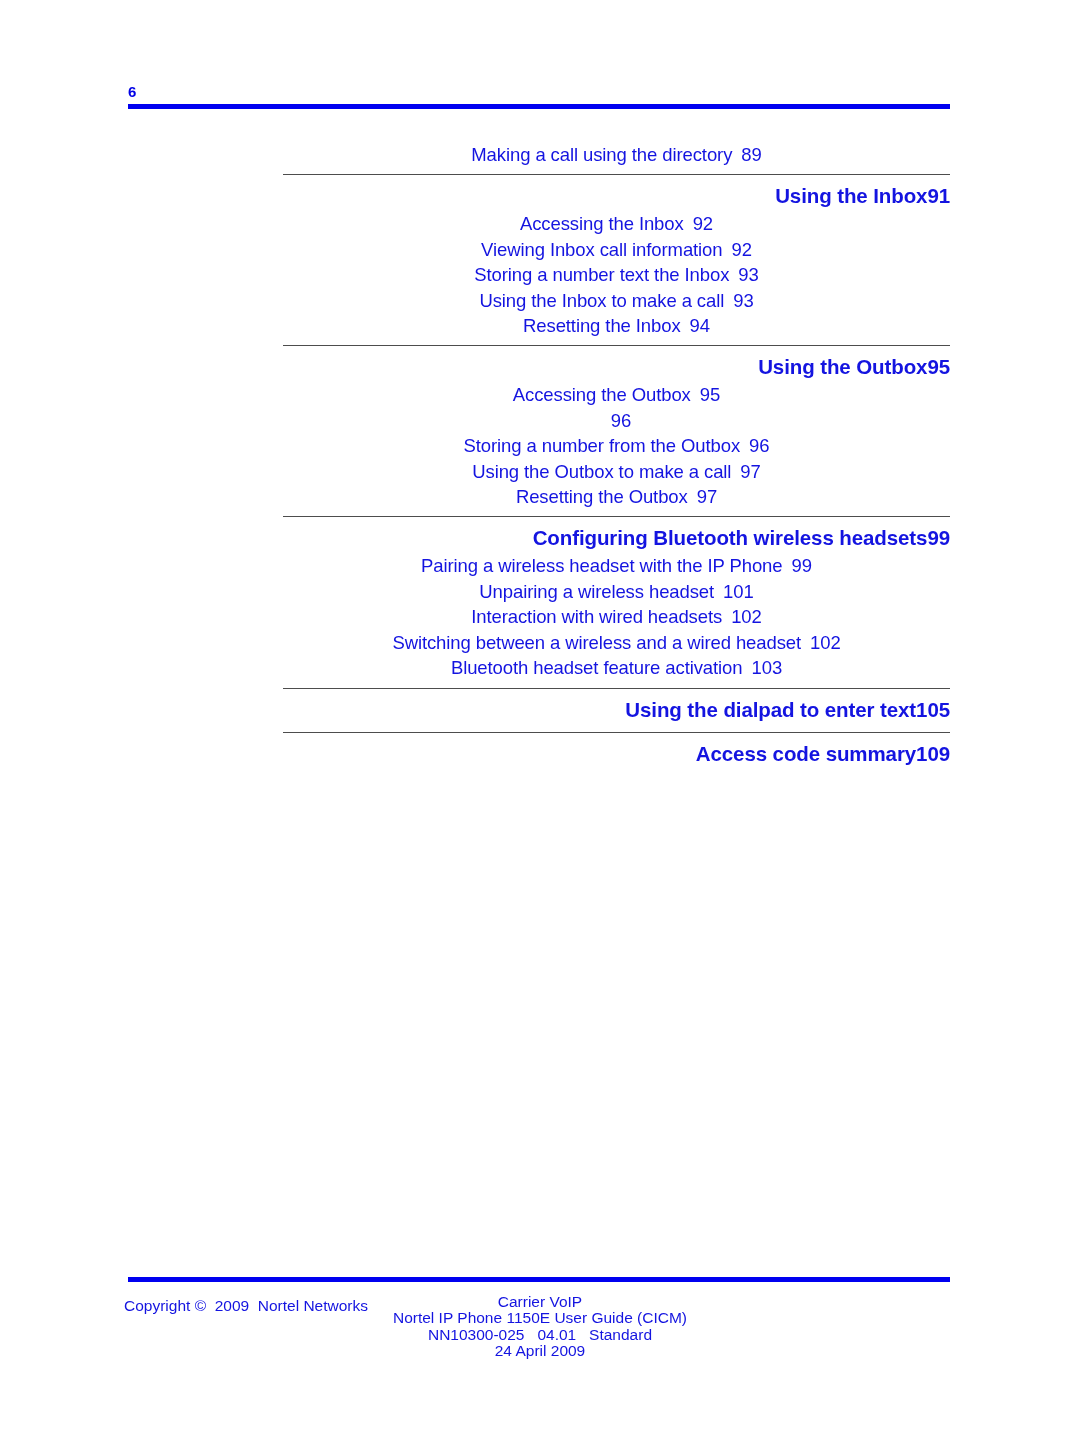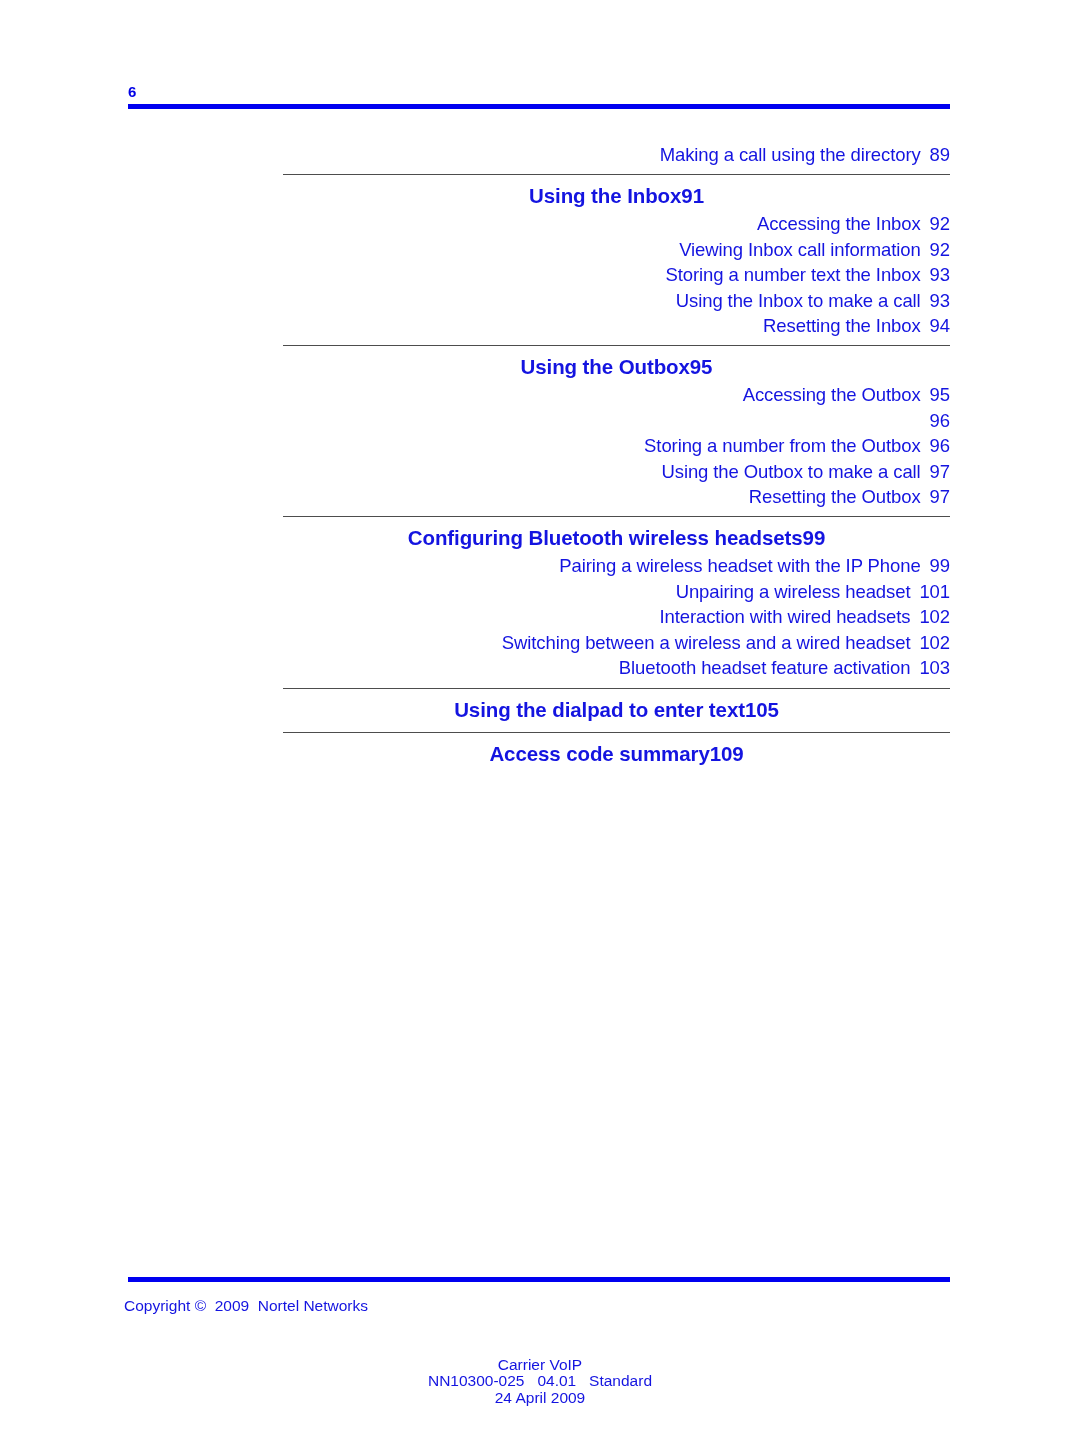--- a/index.html
+++ b/index.html
@@ -46,21 +46,21 @@
   .toc {
     position: absolute;
     left: 283px;
     top: 142px;
     width: 667px;
   }
   .toc-row {
     position: relative;
     display: flex;
     align-items: baseline;
-    justify-content: center;
+    justify-content: flex-end;
     color: #1414e0;
   }
   .toc-row.sub {
     font-size: 18.5px;
     line-height: 25.4px;
     font-weight: normal;
     letter-spacing: -0.1px;
   }
   .toc-row.major {
     font-size: 20.5px;
@@ -75,21 +75,21 @@
   .toc-row .pageno {
     white-space: nowrap;
     text-align: right;
   }
   .toc-row.sub .pageno {
     margin-left: 9px;
     flex: 0 0 auto;
   }
   
   .toc-row.sub {
-    justify-content: flex-end;
+    justify-content: center;
   }
   .rule-thin {
     height: 0;
     border-top: 1.6px solid #4d4d4d;
     margin-top: 7px;
     margin-bottom: 1px;
     width: 667px;
   }
   .group { margin: 0; padding: 0; }
 
@@ -98,21 +98,21 @@
     position: absolute;
     left: 128px;
     top: 1277px;
     width: 822px;
     height: 5px;
     background: #0000f0;
   }
   .footer-center {
     position: absolute;
     left: 0;
-    top: 1357px;
+    top: 1294px;
     width: 1080px;
     text-align: center;
     color: #1414e0;
     font-size: 15.5px;
     line-height: 16.4px;
   }
   .footer-center div { white-space: pre; }
   .footer-copyright {
     position: absolute;
     left: 124px;
@@ -235,19 +235,20 @@
           </div>
         </div>
       </div>
 
   </div>
 
   <div class="rule-blue-bottom"></div>
 
   <div class="footer-center">
     <div>Carrier VoIP</div>
+    <div>Nortel IP Phone 1150E User Guide (CICM)</div>
     <div>NN10300-025   04.01   Standard</div>
     <div>24 April 2009</div>
   </div>
 
   <div class="footer-copyright">Copyright ©  2009  Nortel Networks</div>
 
 </div>
 
 </body></html>

